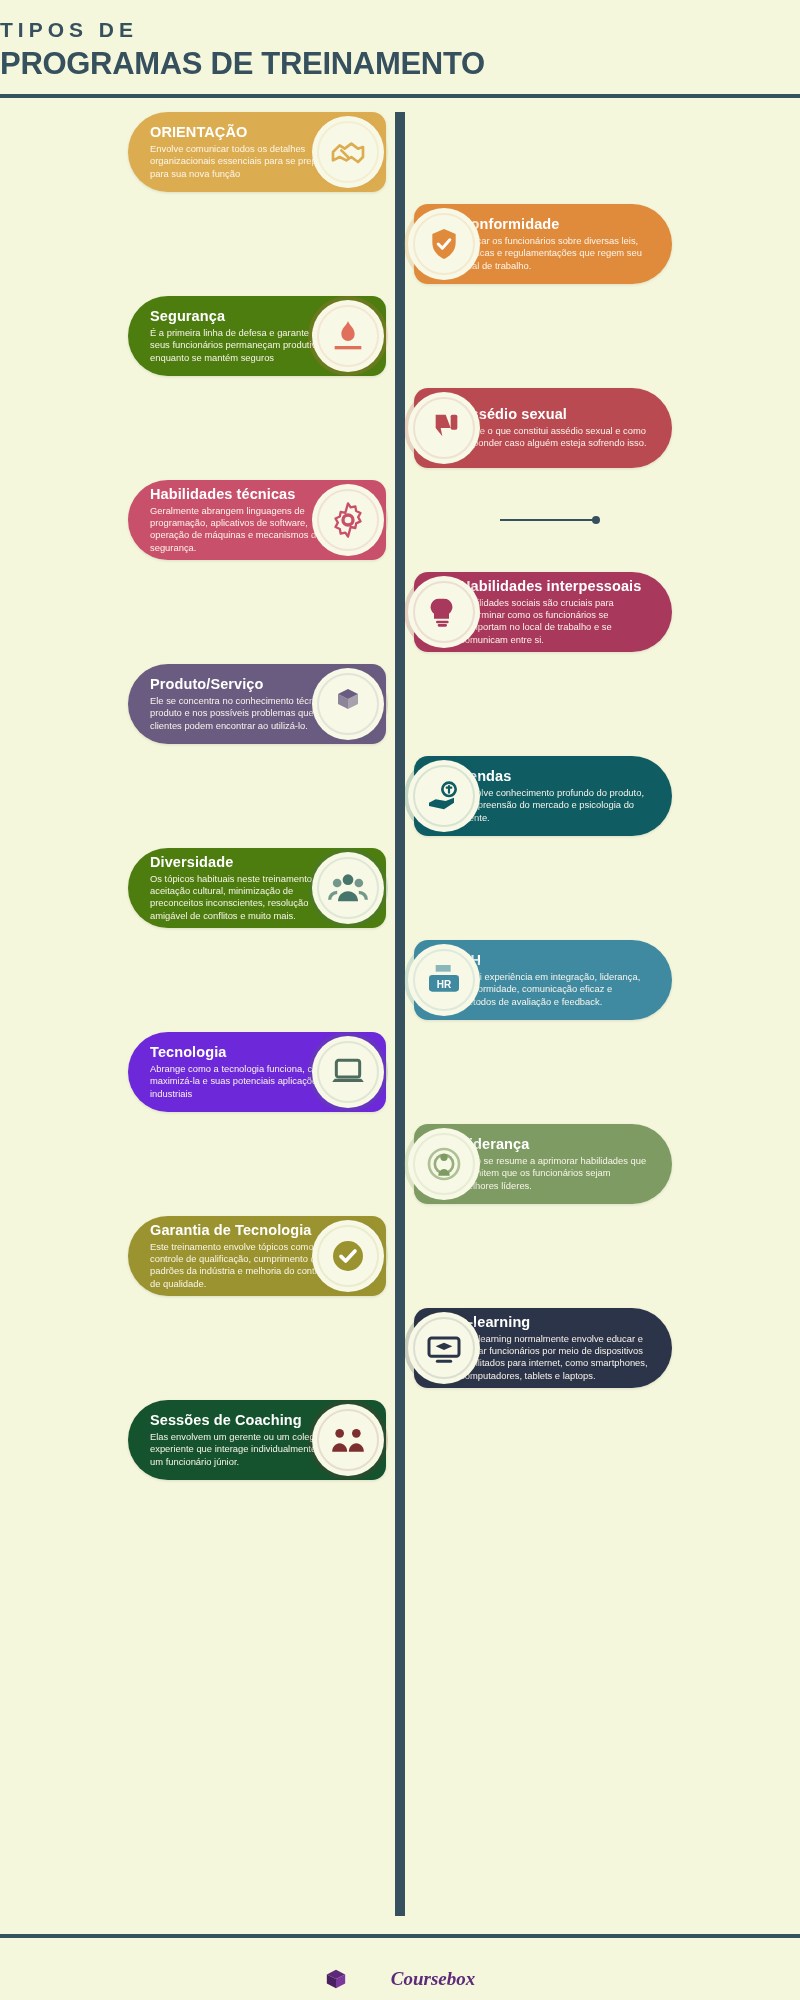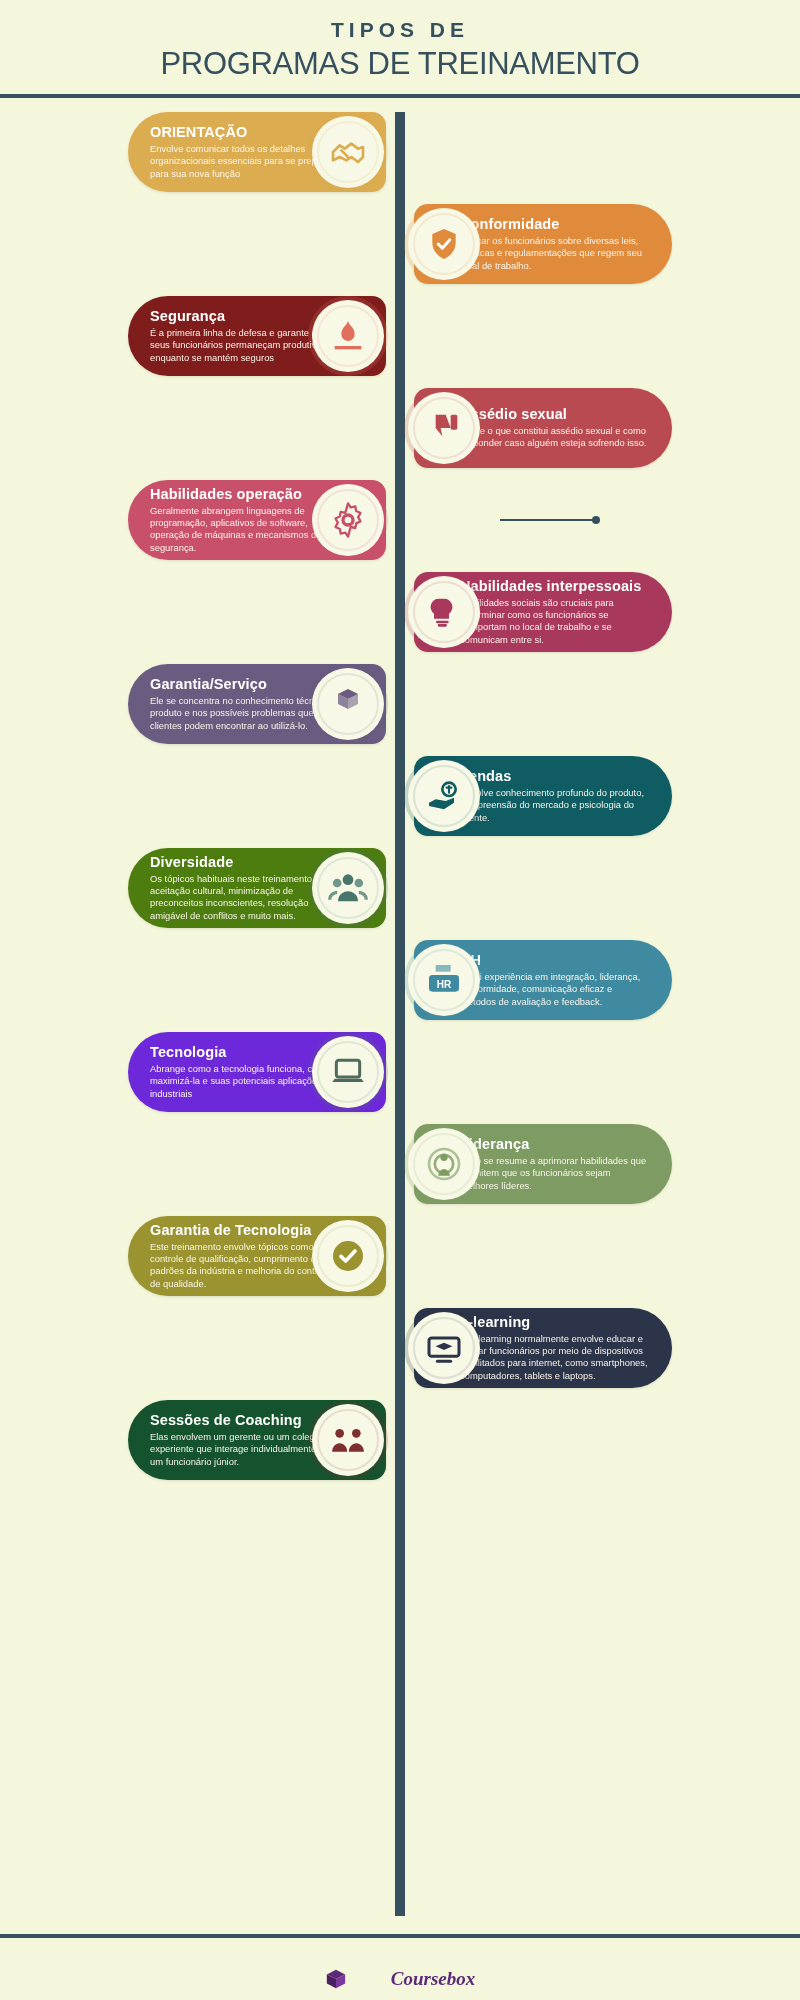--- a/index.html
+++ b/index.html
@@ -5,27 +5,27 @@
   * { margin:0; padding:0; box-sizing:border-box; }
   html,body { width:800px; height:2000px; }
   body {
     background:#f4f7dc;
     font-family:"Liberation Sans", sans-serif;
     position:relative;
     overflow:hidden;
   }
 
   
-  .header { padding:18px 0 0 0; text-align:center; }
+  .header { padding:18px 0 0 0; text-align:left; }
   .header .kicker {
     font-size:21px; font-weight:700; letter-spacing:5px;
     color:#36505e; line-height:1.1;
   }
   .header .title {
-    font-size:31px; font-weight:400; letter-spacing:-0.3px;
+    font-size:31px; font-weight:700; letter-spacing:-0.3px;
     color:#36505e; margin-top:5px;
     transform:scaleX(1.0);
   }
   .rule-top {
     margin-top:12px; height:4px; background:#36505e; width:100%;
   }
 
   
   .spine {
     position:absolute; left:50%; transform:translateX(-50%);
@@ -136,21 +136,21 @@
       </div>
       <div class="badge" style="box-shadow:0 0 0 4px #e08a3c33">
         <span class="ring" style="border-color:#e08a3c22"></span>
         <svg viewBox="0 0 24 24">
           <path d="M12 3l7 3v5c0 5-3 8-7 10-4-2-7-5-7-10V6z" fill="#e08a3c"></path>
           <path d="M8.5 12l2.5 2.5 4.5-5" stroke="#fff" stroke-width="1.8" fill="none" stroke-linecap="round" stroke-linejoin="round"></path>
         </svg>
       </div>
     </div>
     <div class="row l">
-      <div class="card left" style="background:#7f1d1d">
+      <div class="card left" style="background:#4d7c0f">
         <div class="txt">
           <h3>Segurança</h3>
           <p>É a primeira linha de defesa e garante que seus funcionários permaneçam produtivos enquanto se mantém seguros</p>
         </div>
       </div>
       <div class="badge" style="box-shadow:0 0 0 4px #e0705c33">
         <span class="ring" style="border-color:#e0705c22"></span>
         <svg viewBox="0 0 24 24">
           <path d="M12 3c1 3 4 4 4 8a4 4 0 11-8 0c0-4 3-5 4-8z" fill="#e0705c"></path>
           <path d="M4 18h16v2H4z" fill="#e0705c"></path>
@@ -169,21 +169,21 @@
         <svg viewBox="0 0 24 24">
           <path d="M7 4h6l3 8h-6l1 5-4-5z" fill="#b94a51"></path>
           <rect x="16" y="4" width="4" height="9" rx="1" fill="#b94a51"></rect>
         </svg>
       </div>
     </div>
     <div class="row l">
       <div class="arm"></div>
       <div class="card left" style="background:#c9506b">
         <div class="txt">
-          <h3>Habilidades operação</h3>
+          <h3>Habilidades técnicas</h3>
           <p>Geralmente abrangem linguagens de programação, aplicativos de software, operação de máquinas e mecanismos de segurança.</p>
         </div>
       </div>
       <div class="badge" style="box-shadow:0 0 0 4px #c9506b33">
         <span class="ring" style="border-color:#c9506b22"></span>
         <svg viewBox="0 0 24 24">
           <path d="M12 8a4 4 0 104 4 4 4 0 00-4-4zm0 6a2 2 0 112-2 2 2 0 01-2 2z" fill="#c9506b"></path>
           <path d="M12 2l1.6 2.4 2.8-.6.5 2.8 2.6 1.2-1.4 2.5 1.4 2.5-2.6 1.2-.5 2.8-2.8-.6L12 22l-1.6-2.4-2.8.6-.5-2.8-2.6-1.2L5.9 13.6 4.5 11.1l2.6-1.2.5-2.8 2.8.6z" fill="none" stroke="#c9506b" stroke-width="1.4" stroke-linejoin="round"></path>
         </svg>
       </div>
@@ -199,21 +199,21 @@
         <span class="ring" style="border-color:#a8385c22"></span>
         <svg viewBox="0 0 24 24">
           <path d="M9 4a5 5 0 00-3 9v3h9v-3a5 5 0 00-3-9z" fill="#a8385c"></path>
           <path d="M8 18h6M9 20h4" stroke="#a8385c" stroke-width="1.6" stroke-linecap="round"></path>
         </svg>
       </div>
     </div>
     <div class="row l">
       <div class="card left" style="background:#6a5b80">
         <div class="txt">
-          <h3>Garantia/Serviço</h3>
+          <h3>Produto/Serviço</h3>
           <p>Ele se concentra no conhecimento técnico do produto e nos possíveis problemas que os clientes podem encontrar ao utilizá-lo.</p>
         </div>
       </div>
       <div class="badge" style="box-shadow:0 0 0 4px #6a5b8033">
         <span class="ring" style="border-color:#6a5b8022"></span>
         <svg viewBox="0 0 24 24">
           <path d="M12 3l6 3-6 3-6-3z" fill="#6a5b80"></path>
           <path d="M6 6v6l6 3V9z" fill="#6a5b80" opacity=".75"></path>
           <path d="M18 6v6l-6 3V9z" fill="#6a5b80" opacity=".55"></path>
         </svg>

